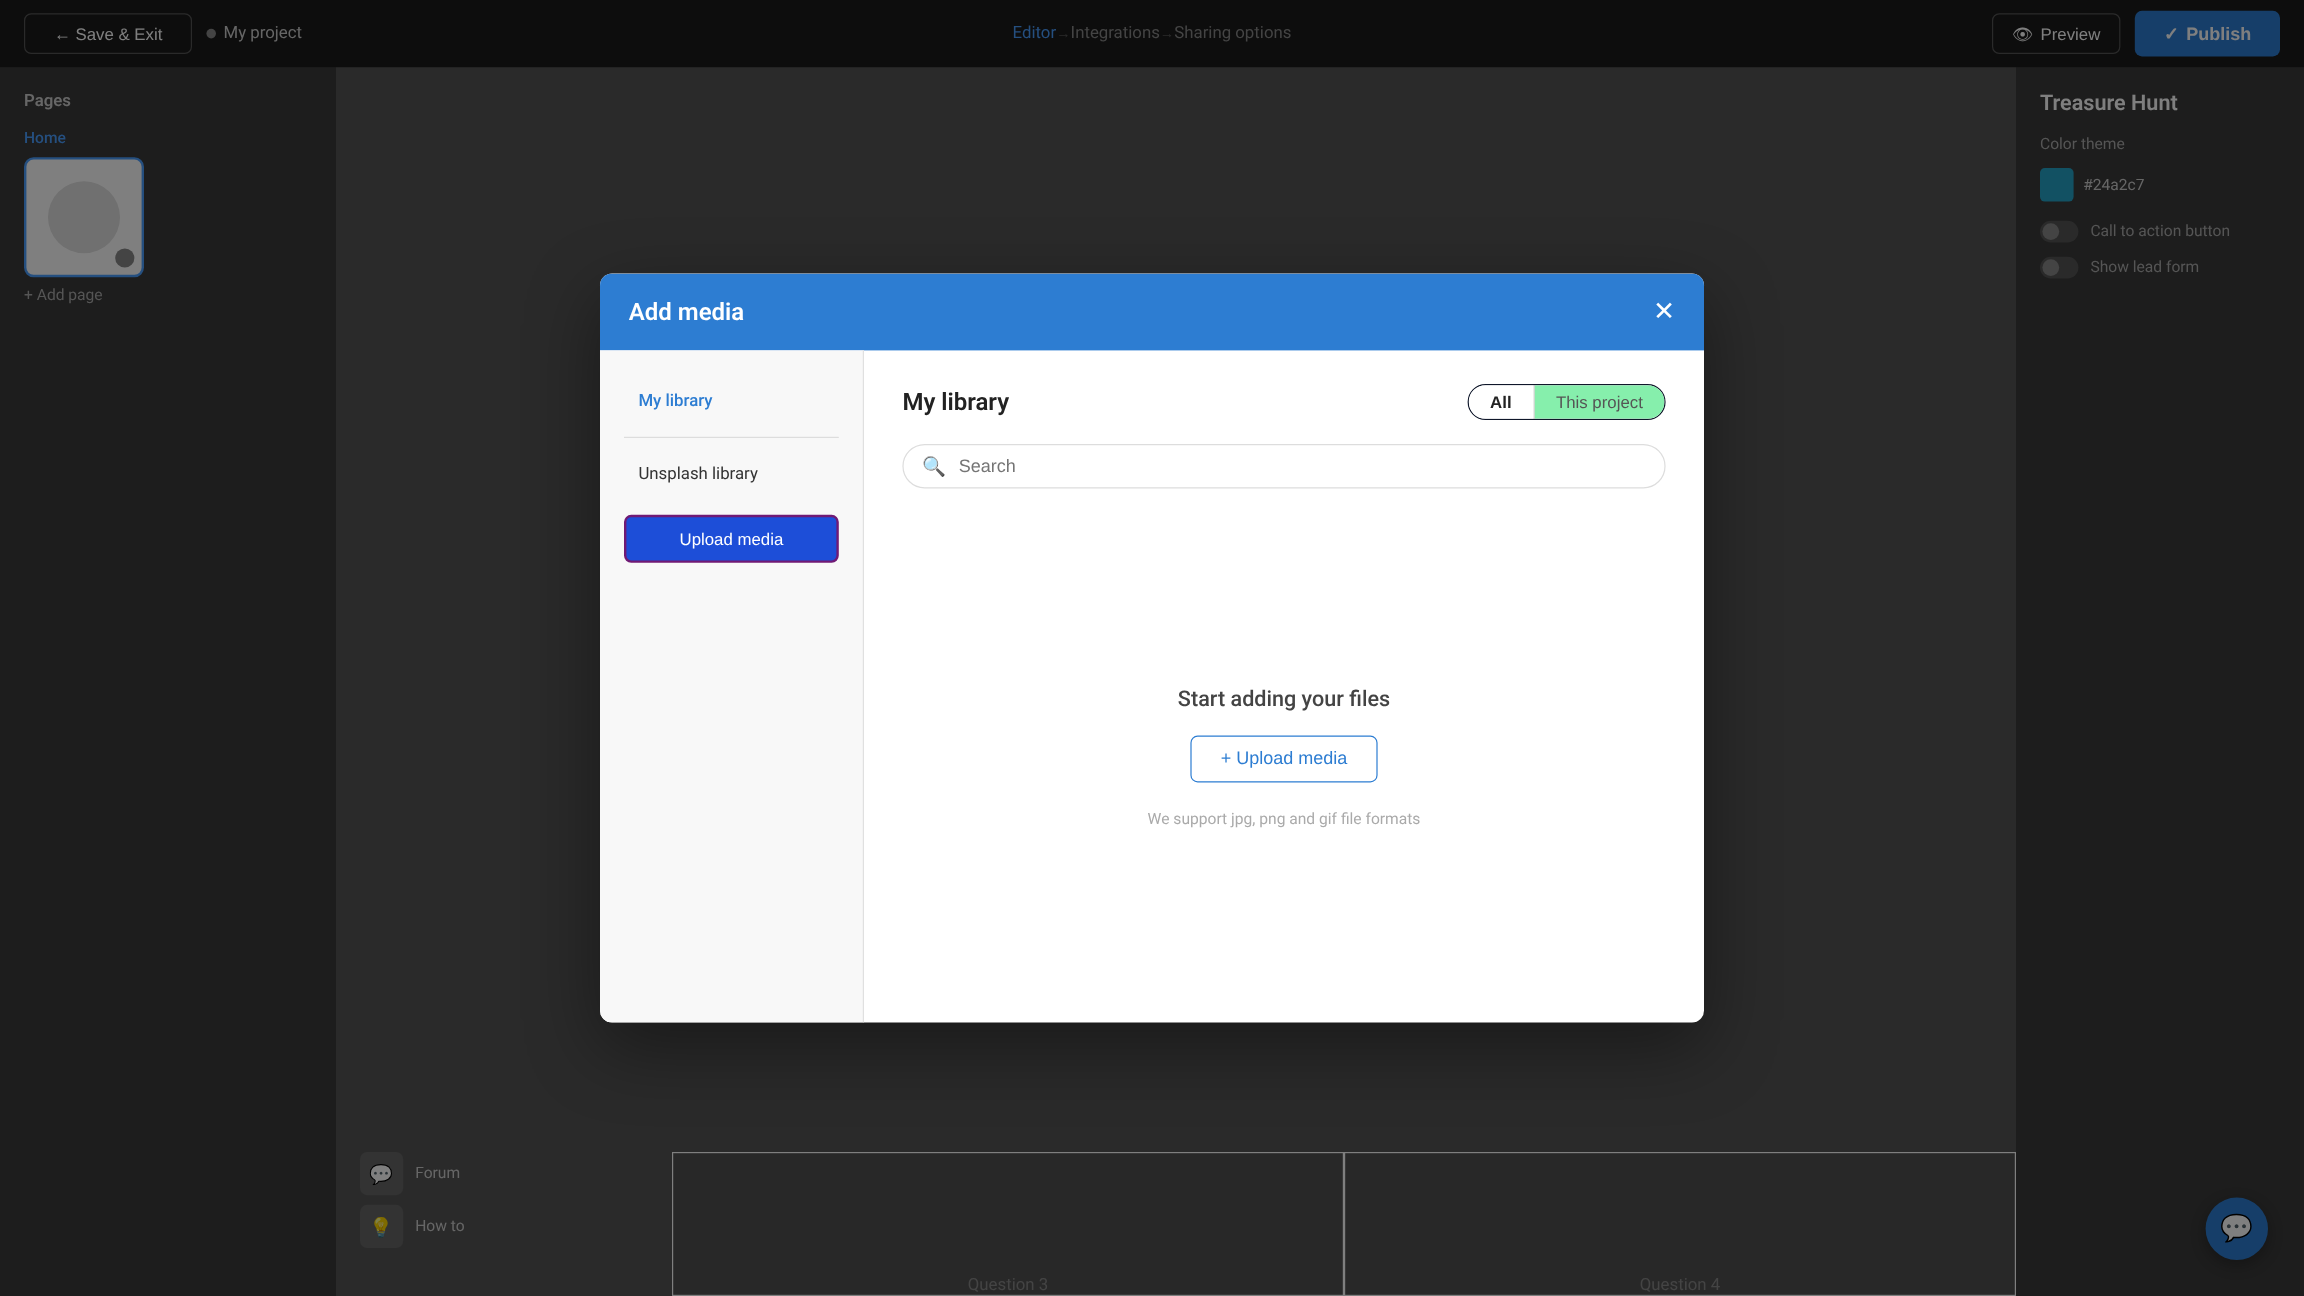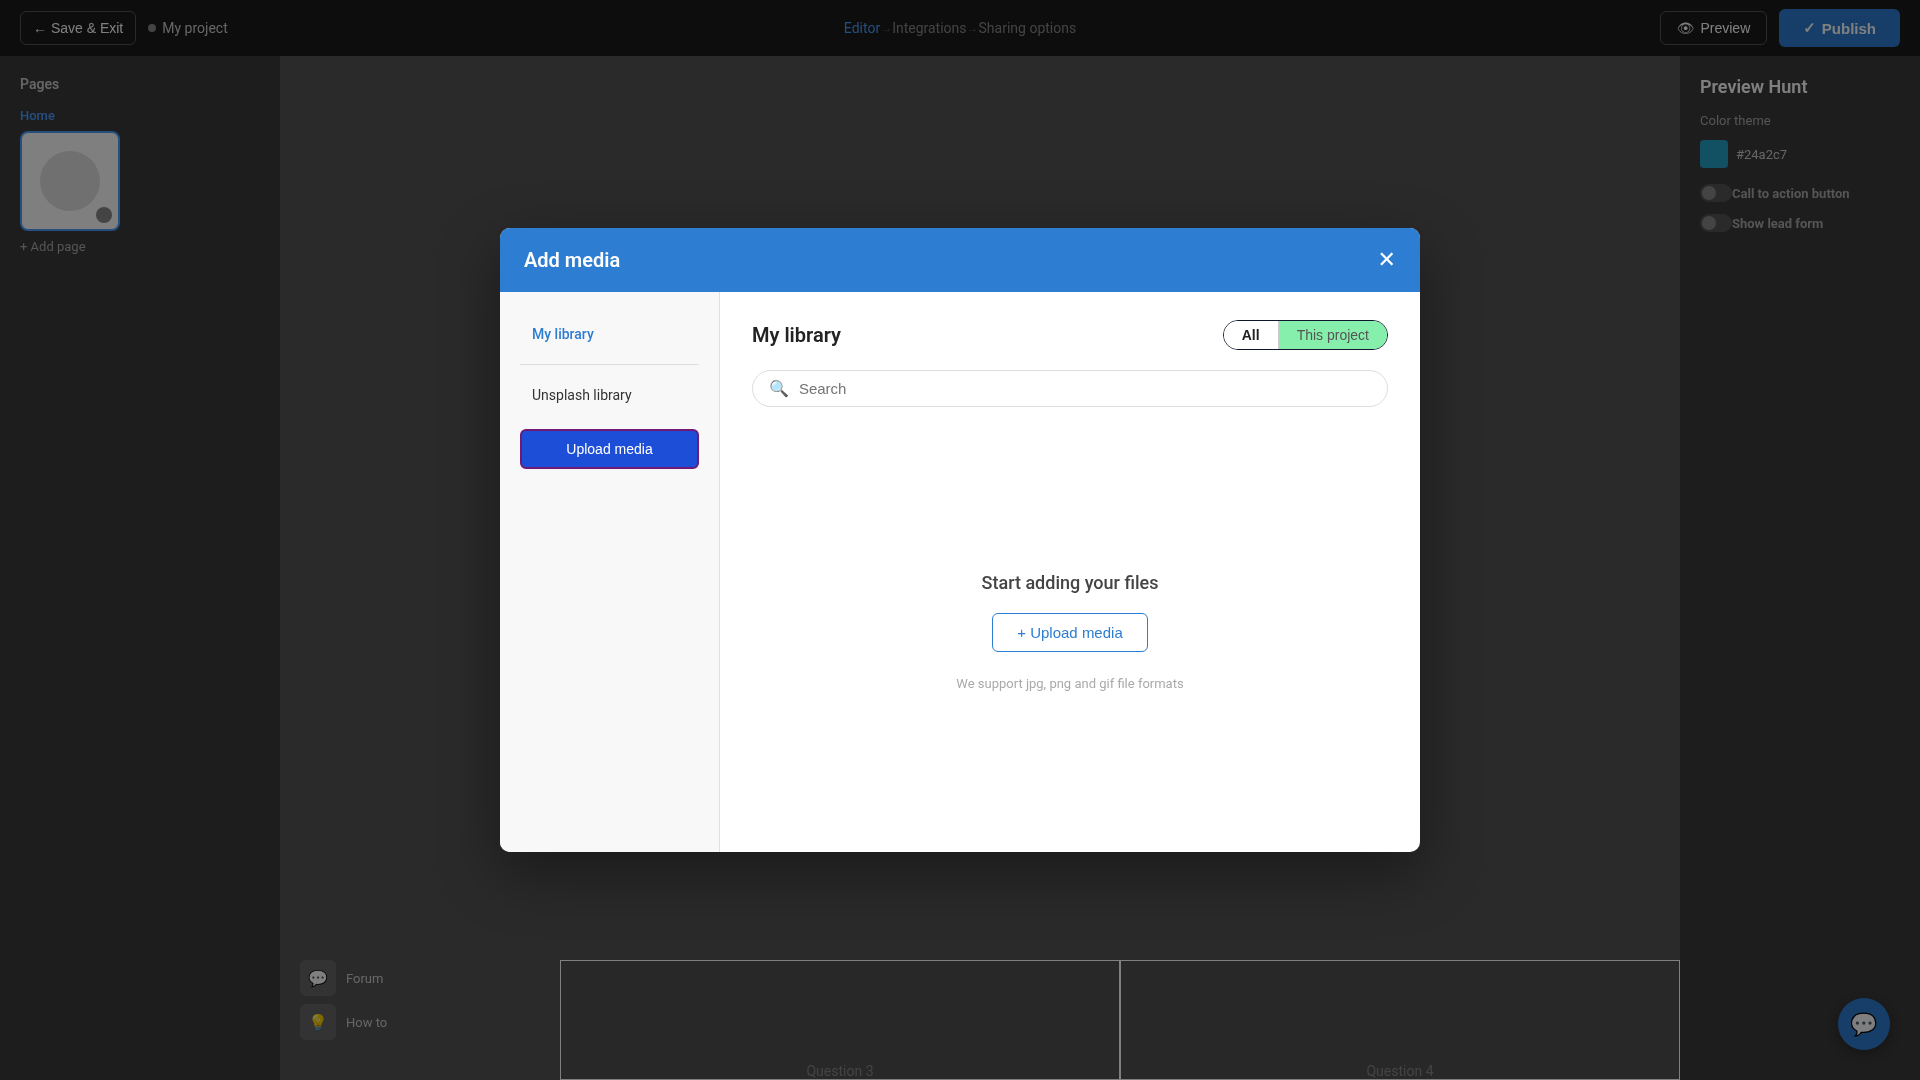--- a/index.html
+++ b/index.html
@@ -14,21 +14,21 @@
       justify-content: space-between;
       padding: 0 20px;
       position: relative;
       z-index: 10;
     }
     .top-nav-left { display: flex; align-items: center; gap: 12px; }
     .save-exit-btn {
       background: transparent;
       border: 1px solid #555;
       color: #fff;
-      padding: 8px 12px;
+      padding: 8px 24px;
       border-radius: 6px;
       font-size: 14px;
       cursor: pointer;
       display: flex;
       align-items: center;
       gap: 6px;
     }
     .project-name {
       color: #ccc;
       font-size: 14px;
@@ -218,22 +218,22 @@
       background: #24a2c7;
       border-radius: 4px;
     }
     .color-hex {
       color: #ccc;
       font-size: 13px;
     }
     .toggle-row {
       display: flex;
       align-items: center;
+      gap: 10px;
       margin-bottom: 12px;
-      font-weight: bold;
     }
     .toggle-off {
       width: 32px;
       height: 18px;
       background: #555;
       border-radius: 9px;
       position: relative;
     }
     .toggle-off::after {
       content: '';
@@ -501,21 +501,21 @@
       <div class="question-card">
         <span>Question 3</span>
       </div>
       <div class="question-card">
         <span>Question 4</span>
       </div>
     </div>
   </div>
 
   <div class="right-sidebar">
-    <div class="project-title">Preview Hunt</div>
+    <div class="project-title">Treasure Hunt</div>
     <div class="setting-label">Color theme</div>
     <div class="color-row">
       <div class="color-swatch"></div>
       <span class="color-hex">#24a2c7</span>
     </div>
     <div class="toggle-row">
       <div class="toggle-off"></div>
       <span class="toggle-label">Call to action button</span>
     </div>
     <div class="toggle-row">

